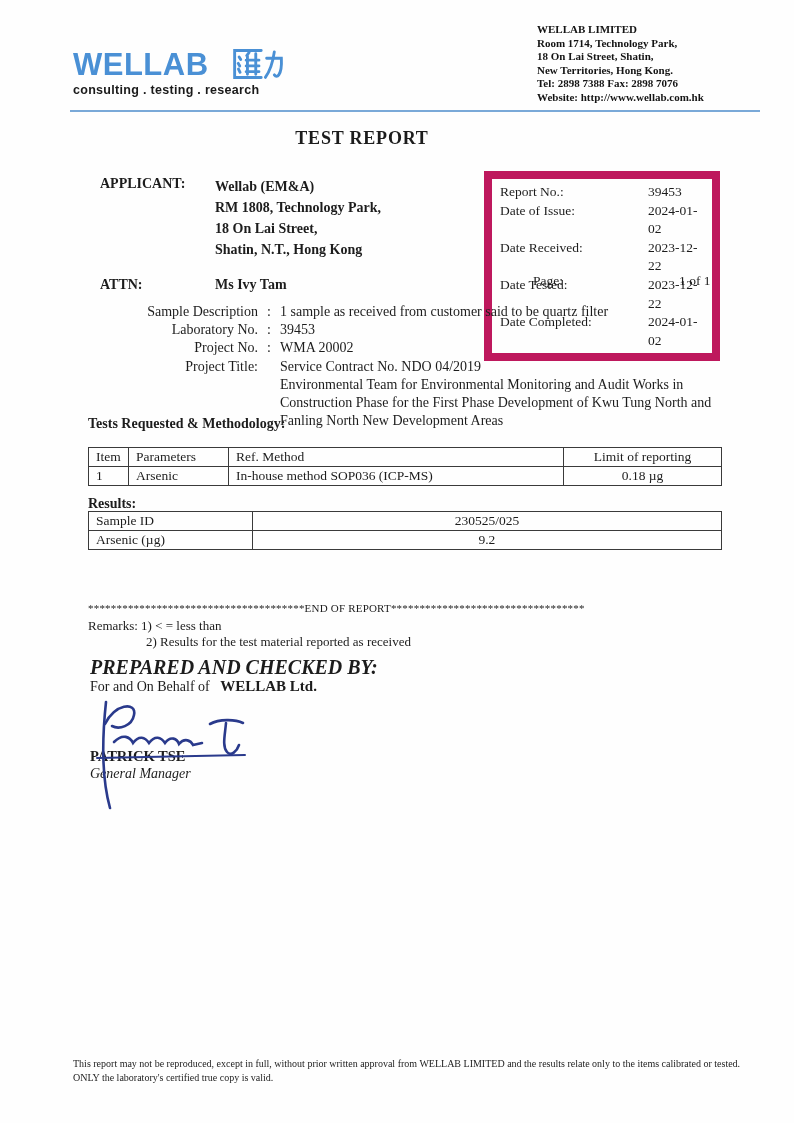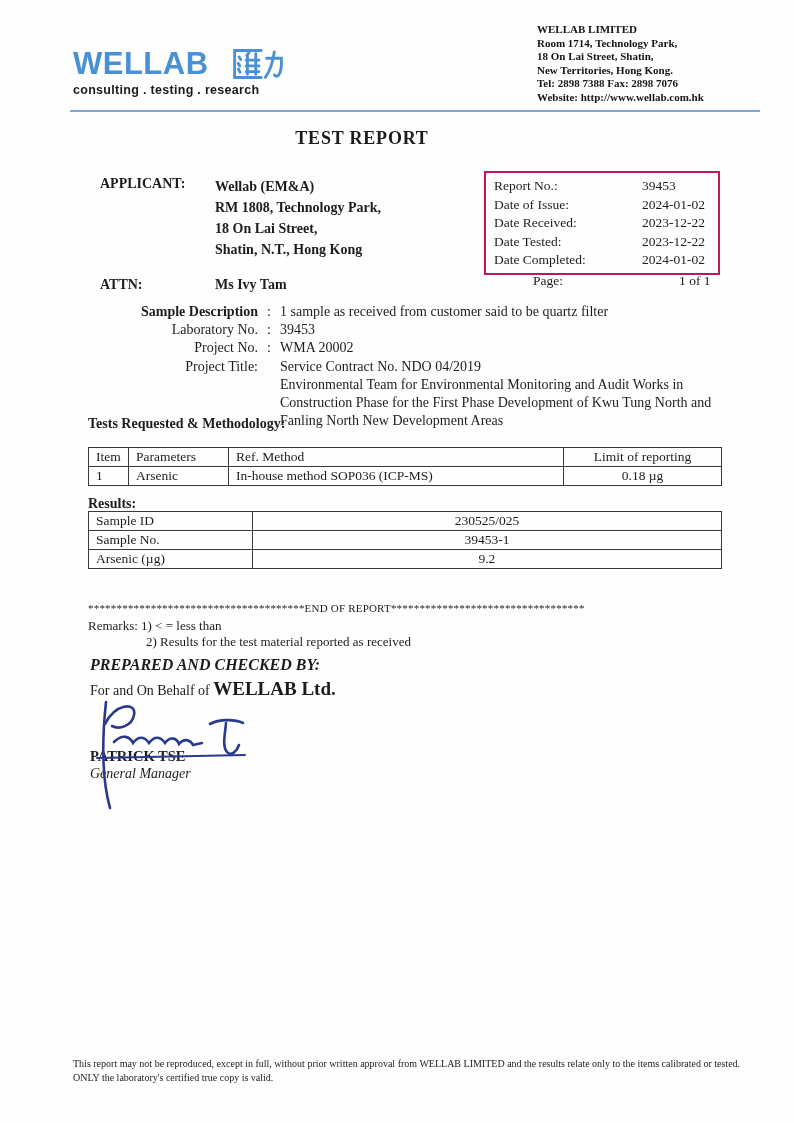--- a/index.html
+++ b/index.html
@@ -9,21 +9,21 @@
     position: relative;
     width: 794px;
     height: 1123px;
     background: #fefefe;
     overflow: hidden;
     margin: 0 auto;
   }
 
   
   .logo-area { position: absolute; left: 73px; top: 48px; }
-  .logo-row { display: flex; gap: 15px; }
+  .logo-row { display: flex; align-items: center; gap: 15px; }
   .logo-text {
     font-family: "Liberation Sans", sans-serif;
     font-weight: bold;
     font-size: 31px;
     letter-spacing: 0.5px;
     color: #4a90d5;
     line-height: 1;
   }
   .logo-cjk-svg { display: block; }
   .tagline {
@@ -52,37 +52,37 @@
   
   .applicant-row { position: absolute; left: 100px; top: 176px; display: flex; }
   .label-col { width: 115px; font-weight: bold; font-size: 14px; }
   .applicant-lines { font-weight: bold; font-size: 14px; line-height: 21px; }
   .attn-row { position: absolute; left: 100px; top: 277px; display: flex; }
   .attn-value { font-weight: bold; font-size: 14px; }
 
   
   .report-box {
     position: absolute; left: 484px; top: 171px; width: 236px;
-    border: 2px solid #be185d; padding: 4px 8px 3px 8px;
+    border: 8px solid #be185d; padding: 4px 8px 3px 8px;
     font-size: 13.5px; line-height: 18.6px;
   }
   .info-row { display: flex; }
   .info-label { width: 148px; }
   .info-value { flex: 1; }
   .page-row {
     position: absolute; left: 494px; top: 273px; width: 226px;
     display: flex; font-size: 13.5px;
   }
   .page-row .info-label { width: 146px; margin-left: 39px; }
 
   
   .sample-block { position: absolute; left: 90px; top: 303px; font-size: 14px; line-height: 18.2px; }
   .sample-row { display: flex; }
   .sample-label { width: 168px; text-align: right; }
-  .sample-label.bold { font-weight: bold; }
+  .sample-label.bold { font-weight: normal; }
   .sample-colon { width: 22px; text-align: center; }
   .sample-value { width: 462px; }
 
   
   .section-heading { position: absolute; left: 88px; font-weight: bold; font-size: 14px; }
   .tests-heading { top: 416px; }
   .results-heading { top: 496px; }
   table.doc-table {
     position: absolute; left: 88px; border-collapse: collapse;
     width: 634px; font-size: 13.5px; color: #1c1c1c; padding-left: 19px;
@@ -103,23 +103,23 @@
   
   .remarks { position: absolute; left: 88px; top: 574px; font-size: 13px; line-height: 15.5px; margin-top: 44px; }
   .remarks .indent { margin-left: 58px; }
   .eor-line {
     position: absolute; left: 88px; top: 602px; width: 640px;
     font-size: 11px; white-space: nowrap; overflow: hidden; letter-spacing: 0.2px;
   }
 
   
   .sig-block { position: absolute; left: 90px; top: 650px; width: 420px; height: 170px; }
-  .sig-prepared { position: absolute; left: 0; top: 6px; font-style: italic; font-weight: bold; font-size: 16px; }
+  .sig-prepared { position: absolute; left: 0; top: 6px; font-style: italic; font-weight: bold; font-size: 20px; }
   .sig-behalf { position: absolute; left: 0; top: 28px; font-size: 14px; }
-  .sig-behalf b { font-size: 19px; }
+  .sig-behalf b { font-size: 15px; margin-left: 7px; }
   .sig-svg { position: absolute; left: 0; top: 46px; z-index: 2; pointer-events: none; }
   .sig-name { position: absolute; left: 0; top: 98px; font-weight: bold; font-size: 14.5px; z-index: 1; }
   .sig-title { position: absolute; left: 0; top: 116px; font-style: italic; font-size: 14px; z-index: 1; }
 
   
   .footer {
     position: absolute; left: 73px; top: 1057px; width: 690px;
     font-size: 10px; line-height: 14px; color: #222;
   }
 </style>
@@ -244,24 +244,20 @@
     </tr>
   </tbody>
     </table>
 
   <div class="section-heading results-heading">Results:</div>
   <table class="doc-table results-table">
     <tbody>
         <tr>
       <td class="col-label">Sample ID</td>
       <td class="col-value">230525/025</td>
-    </tr>
-    <tr>
-      <td class="col-label">Sample No.</td>
-      <td class="col-value">39453-1</td>
     </tr>
     <tr>
       <td class="col-label">Arsenic (µg)</td>
       <td class="col-value">9.2</td>
     </tr>
   </tbody>
     </table>
 
   <div class="remarks">
     <div>Remarks: 1) &lt; = less than</div>

